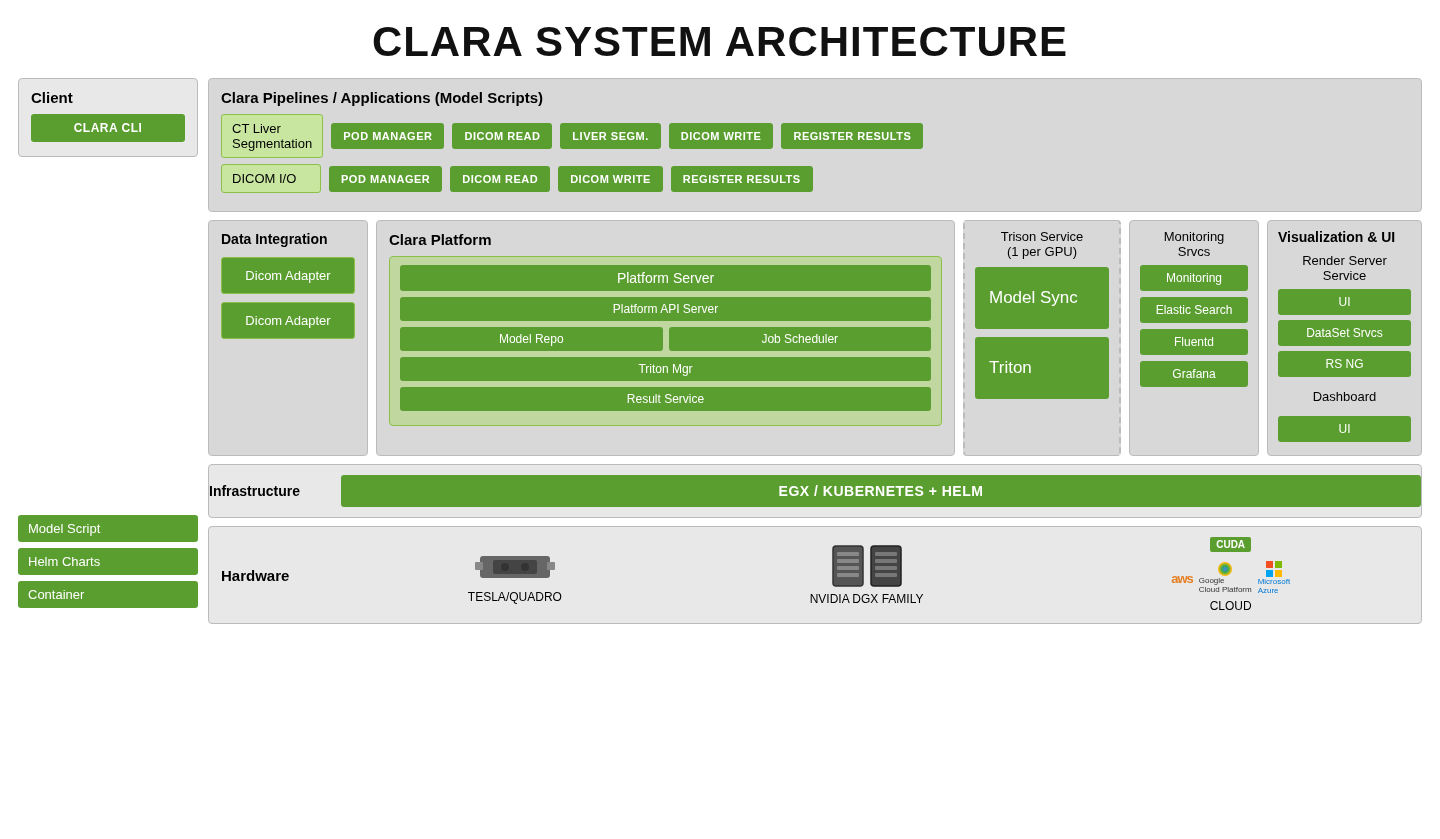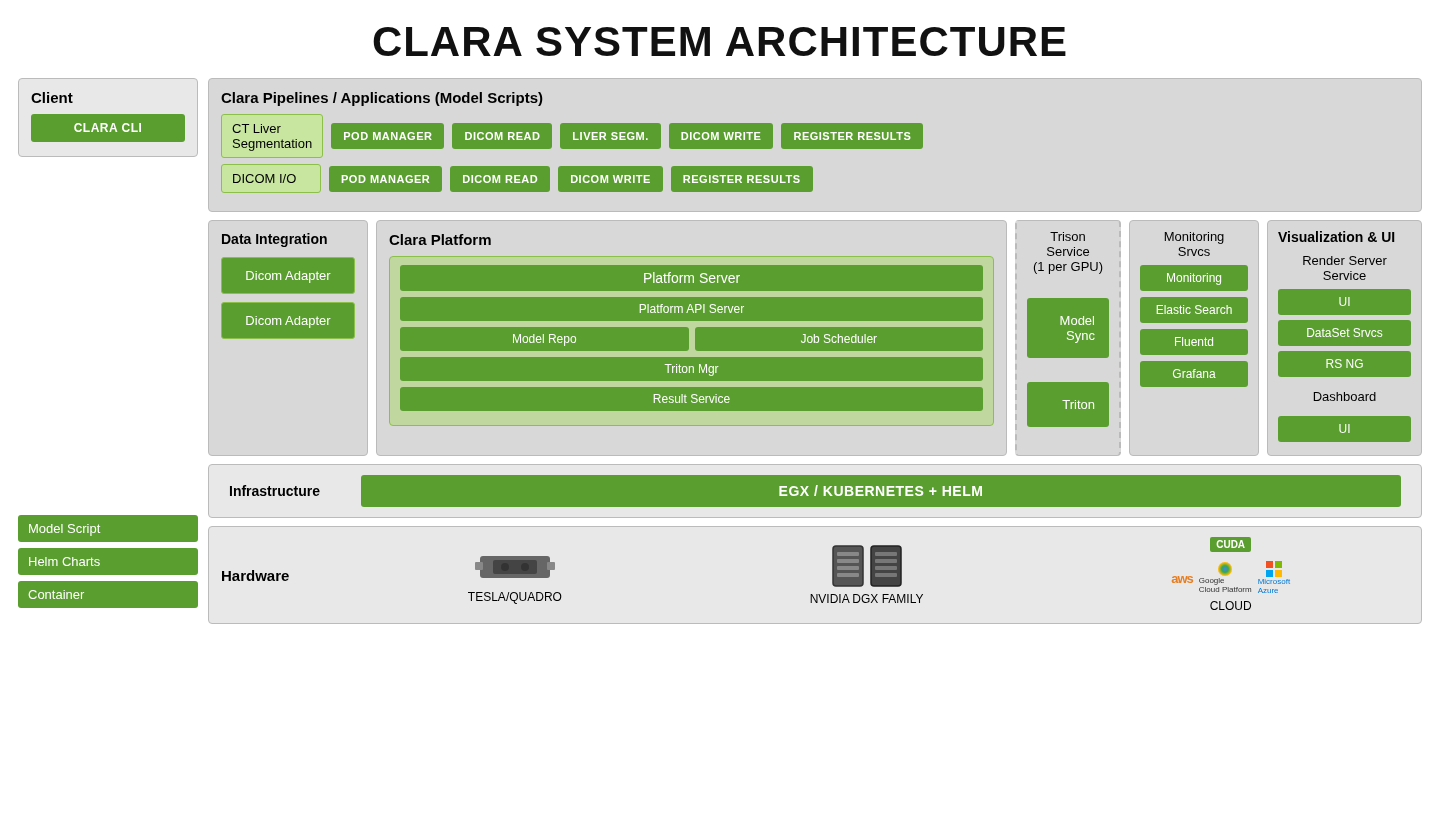--- a/index.html
+++ b/index.html
@@ -250,43 +250,43 @@
       gap: 6px;
       margin-bottom: 6px;
     }
 
     
     .trison-box {
       background: #d8d8d8;
       border: 1.5px solid #bbb;
       border-radius: 4px;
       padding: 8px 10px;
-      width: 106px;
+      width: 158px;
       flex-shrink: 0;
       display: flex;
       flex-direction: column;
       align-items: center;
-      gap: 24px;
+      gap: 8px;
       border-left: 2px dashed #bbb;
       border-right: 2px dashed #bbb;
     }
     .trison-title {
       text-align: center;
       font-size: 13px;
       font-weight: 500;
     }
     .trison-chip {
       background: #5a9e2f;
       color: #fff;
       border-radius: 3px;
-      padding: 15px 14px;
-      font-size: 13px;
+      padding: 21px 14px;
+      font-size: 17px;
       font-weight: 500;
       width: 100%;
-      text-align: right;
+      text-align: left;
     }
 
     
     .monitoring-box {
       background: #d8d8d8;
       border: 1.5px solid #bbb;
       border-radius: 4px;
       padding: 8px 10px;
       width: 130px;
       flex-shrink: 0;
@@ -348,21 +348,21 @@
 
     
     .infrastructure-section {
       display: flex;
       flex-direction: row;
       align-items: center;
       gap: 12px;
       background: #e8e8e8;
       border: 1.5px solid #bbb;
       border-radius: 4px;
-      padding: 10px 20px;
+      padding: 10px 0;
     }
     .infra-label {
       font-weight: 700;
       font-size: 14px;
       white-space: nowrap;
       min-width: 120px;
     }
     .infra-value {
       background: #5a9e2f;
       color: #fff;

